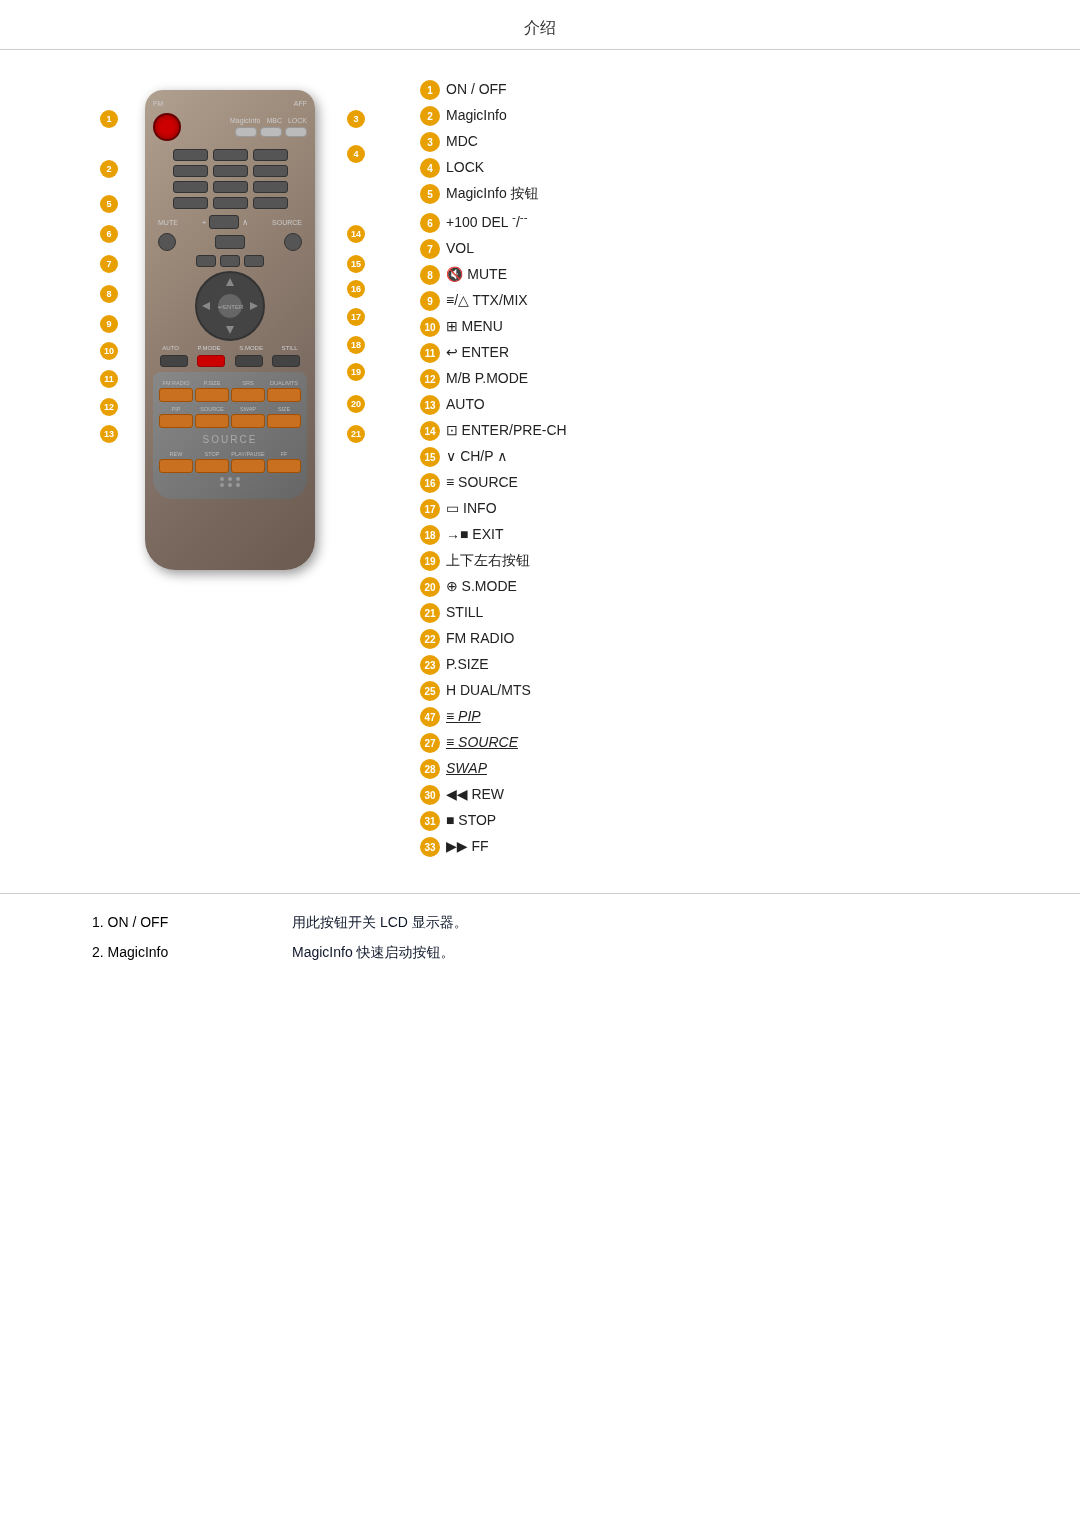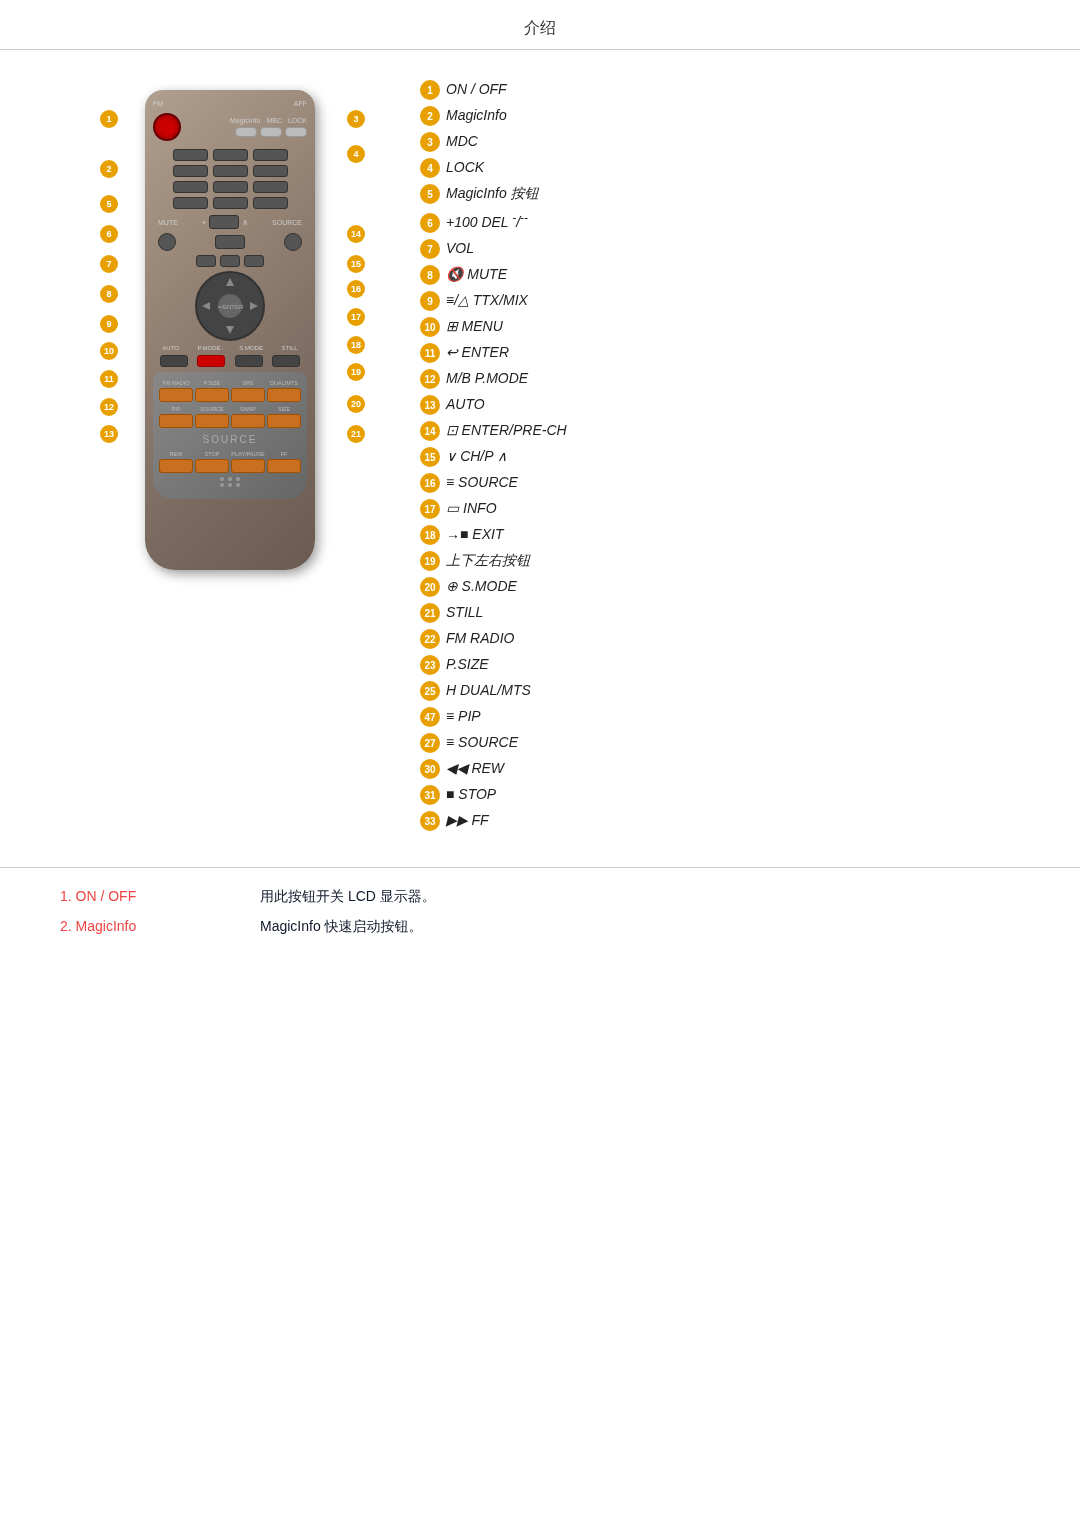--- a/index.html
+++ b/index.html
@@ -65,23 +65,22 @@
       border-radius: 50%;
       background: #e8a000;
       color: #fff;
       font-size: 10px;
       font-weight: bold;
       flex-shrink: 0;
     }
     .legend-text {
       font-size: 14px;
       color: #222;
-      font-style: italic;
-    }
-    .italic { font-style: italic; }
+    }
+    .italic { font-style: italic; text-decoration: underline; }
 
     
     .remote-body {
       background: linear-gradient(135deg, #b0a090 0%, #9a8878 30%, #7a6a60 70%, #6a5a50 100%);
       border-radius: 18px 18px 30px 30px;
       width: 170px;
       min-height: 480px;
       margin: 0 auto;
       position: relative;
       padding: 10px 8px;
@@ -178,22 +177,23 @@
       border-top: 1px solid #ccc;
     }
     .desc-row {
       display: flex;
       margin-bottom: 12px;
       gap: 0;
     }
     .desc-label {
       min-width: 200px;
       font-size: 14px;
-      color: #ef4444;
+      color: #000000;
       font-weight: normal;
+      margin-left: 32px;
     }
     .desc-text {
       font-size: 14px;
       color: #0f172a;
     }
   </style>
 </head>
 <body>
 
 <div class="page-title">
@@ -476,20 +476,24 @@
     </div>
     <div class="legend-item">
       <span class="legend-badge">47</span>
       <span class="legend-text italic">≡ <em>PIP</em></span>
     </div>
     <div class="legend-item">
       <span class="legend-badge">27</span>
       <span class="legend-text italic">≡ <em>SOURCE</em></span>
     </div>
     <div class="legend-item">
+      <span class="legend-badge">28</span>
+      <span class="legend-text italic"><em>SWAP</em></span>
+    </div>
+    <div class="legend-item">
       <span class="legend-badge">30</span>
       <span class="legend-text">◀◀ REW</span>
     </div>
     <div class="legend-item">
       <span class="legend-badge">31</span>
       <span class="legend-text">■ STOP</span>
     </div>
     <div class="legend-item">
       <span class="legend-badge">33</span>
       <span class="legend-text">▶▶ FF</span>

